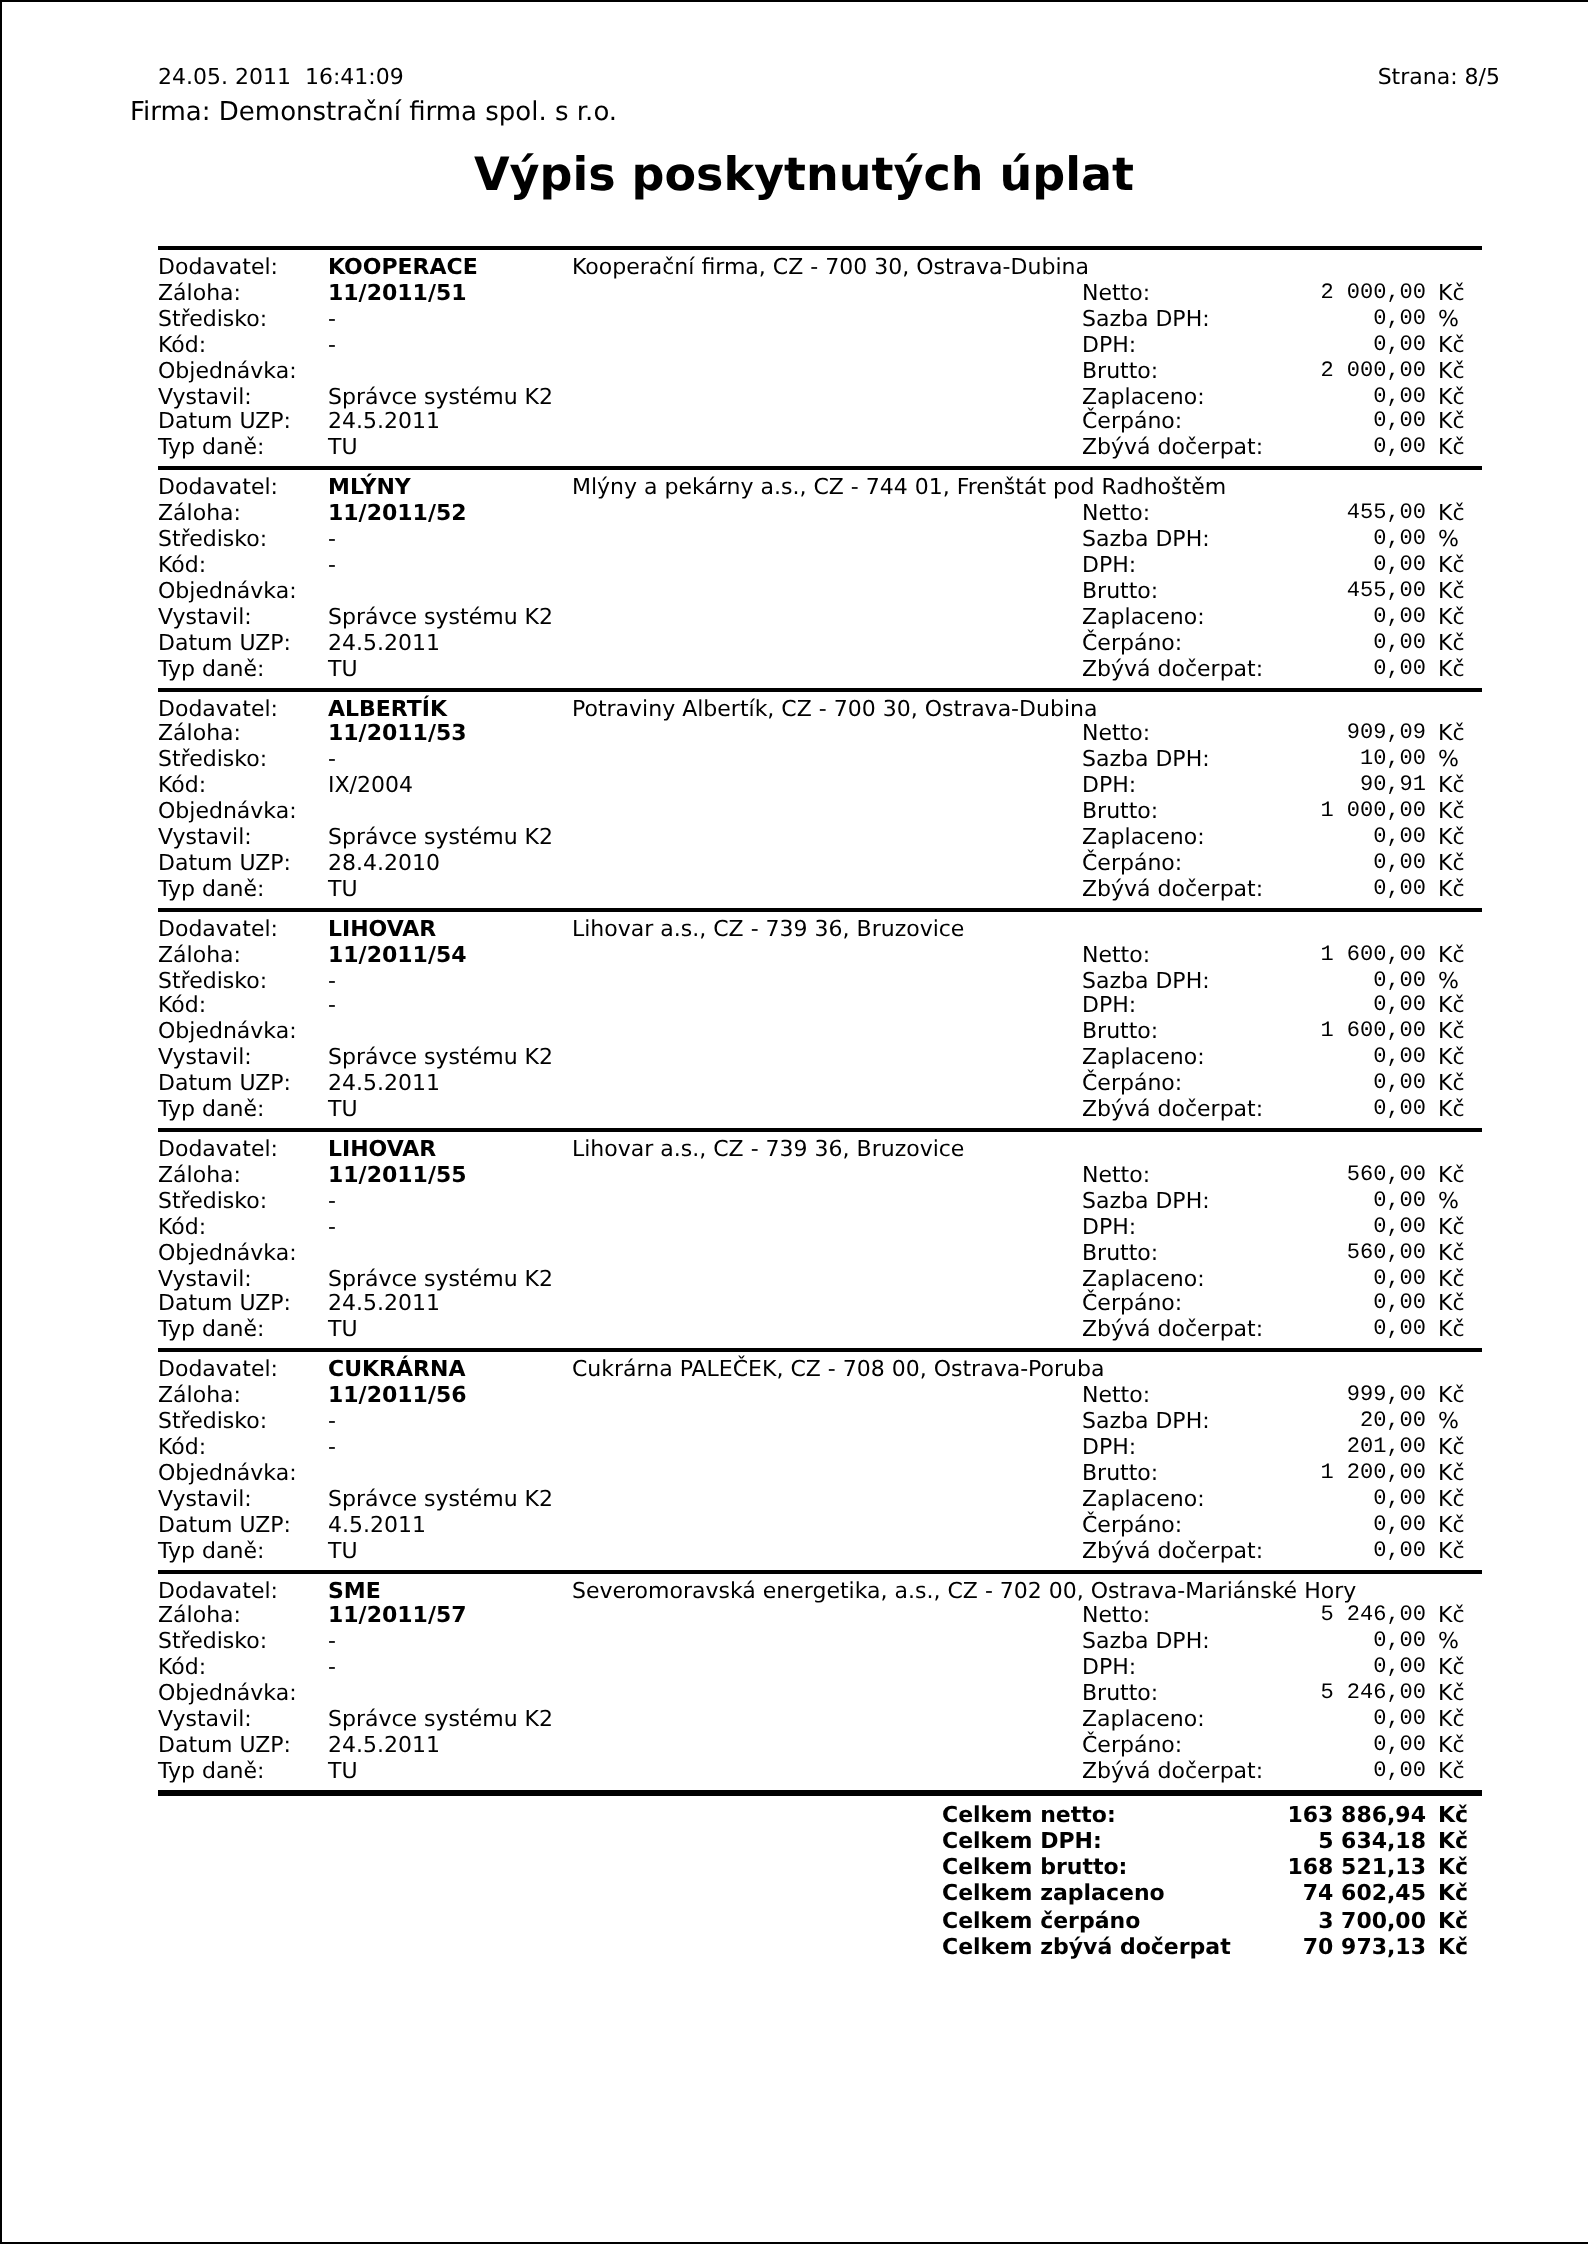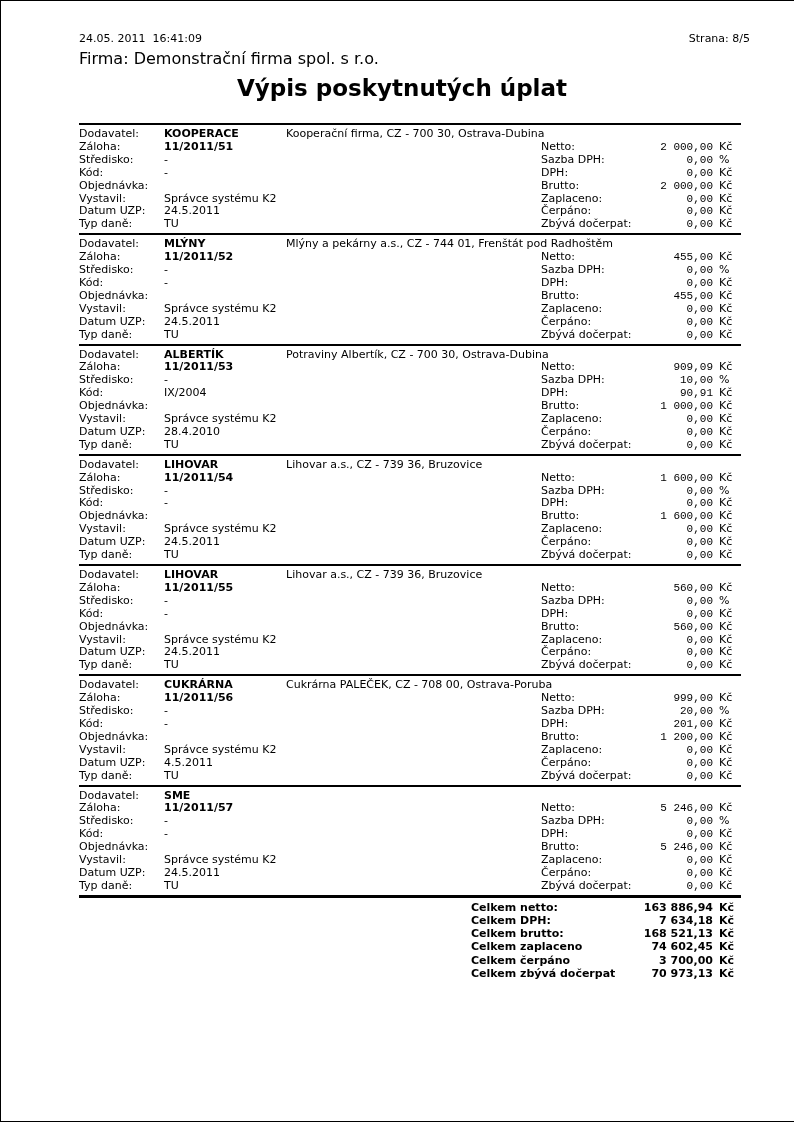--- a/index.html
+++ b/index.html
@@ -3,21 +3,21 @@
 <meta charset="utf-8">
 <style>
   html,body{margin:0;padding:0;background:#fff;}
   .page{
     position:relative;width:792px;height:1120px;border:1px solid #000;
     background:#fff;color:#000000;overflow:hidden;
     font-family:"DejaVu Sans","Liberation Sans",sans-serif;
     padding-left:10px;
   }
   .hdr-datetime{position:absolute;left:78px;top:31px;font-size:11px;white-space:pre;}
-  .hdr-firm{position:absolute;left:78px;top:48px;font-size:16px;}
+  .hdr-firm{position:absolute;left:64px;top:48px;font-size:13px;}
   .hdr-page{position:absolute;right:53px;top:31px;font-size:11px;}
   .title{position:absolute;left:0;right:0;top:74px;text-align:center;font-size:23px;font-weight:bold;}
   .content{position:absolute;left:78px;top:122px;width:662px;}
   .blocks{border-bottom:3px solid #000;}
   .block{border-top:2px solid #000;padding:3px 0 2px;}
   .row{display:grid;grid-template-columns:85px 122px 255px 95px 77px 28px;font-size:11px;line-height:12.9px;}
   .bold{font-weight:bold;}
   .c-company{grid-column:3/7;white-space:nowrap;}
   .r-val{text-align:right;font-family:Liberation Mono, monospace;}
   .r-unit{padding-left:6px;}
@@ -418,20 +418,21 @@
       <span>Zbývá dočerpat:</span>
       <span class="r-val">0,00</span>
       <span class="r-unit">Kč</span>
     </div>
   </section>
 
   <section class="block">
     <div class="row">
       <span>Dodavatel:</span>
       <span class="bold">SME</span>
+      <span class="c-company">Severomoravská energetika, a.s., CZ - 702 00, Ostrava-Mariánské Hory</span>
     </div>
     <div class="row">
       <span>Záloha:</span>
       <span class="bold">11/2011/57</span>
       <span></span>
       <span>Netto:</span>
       <span class="r-val">5 246,00</span>
       <span class="r-unit">Kč</span>
     </div>
     <div class="row">
@@ -488,21 +489,21 @@
   <div class="sum-row">
     <span></span>
     <span>Celkem netto:</span>
     <span class="sum-val">163 886,94</span>
     <span class="sum-unit">Kč</span>
   </div>
 
   <div class="sum-row">
     <span></span>
     <span>Celkem DPH:</span>
-    <span class="sum-val">7 634,18</span>
+    <span class="sum-val">5 634,18</span>
     <span class="sum-unit">Kč</span>
   </div>
 
   <div class="sum-row">
     <span></span>
     <span>Celkem brutto:</span>
     <span class="sum-val">168 521,13</span>
     <span class="sum-unit">Kč</span>
   </div>
 

